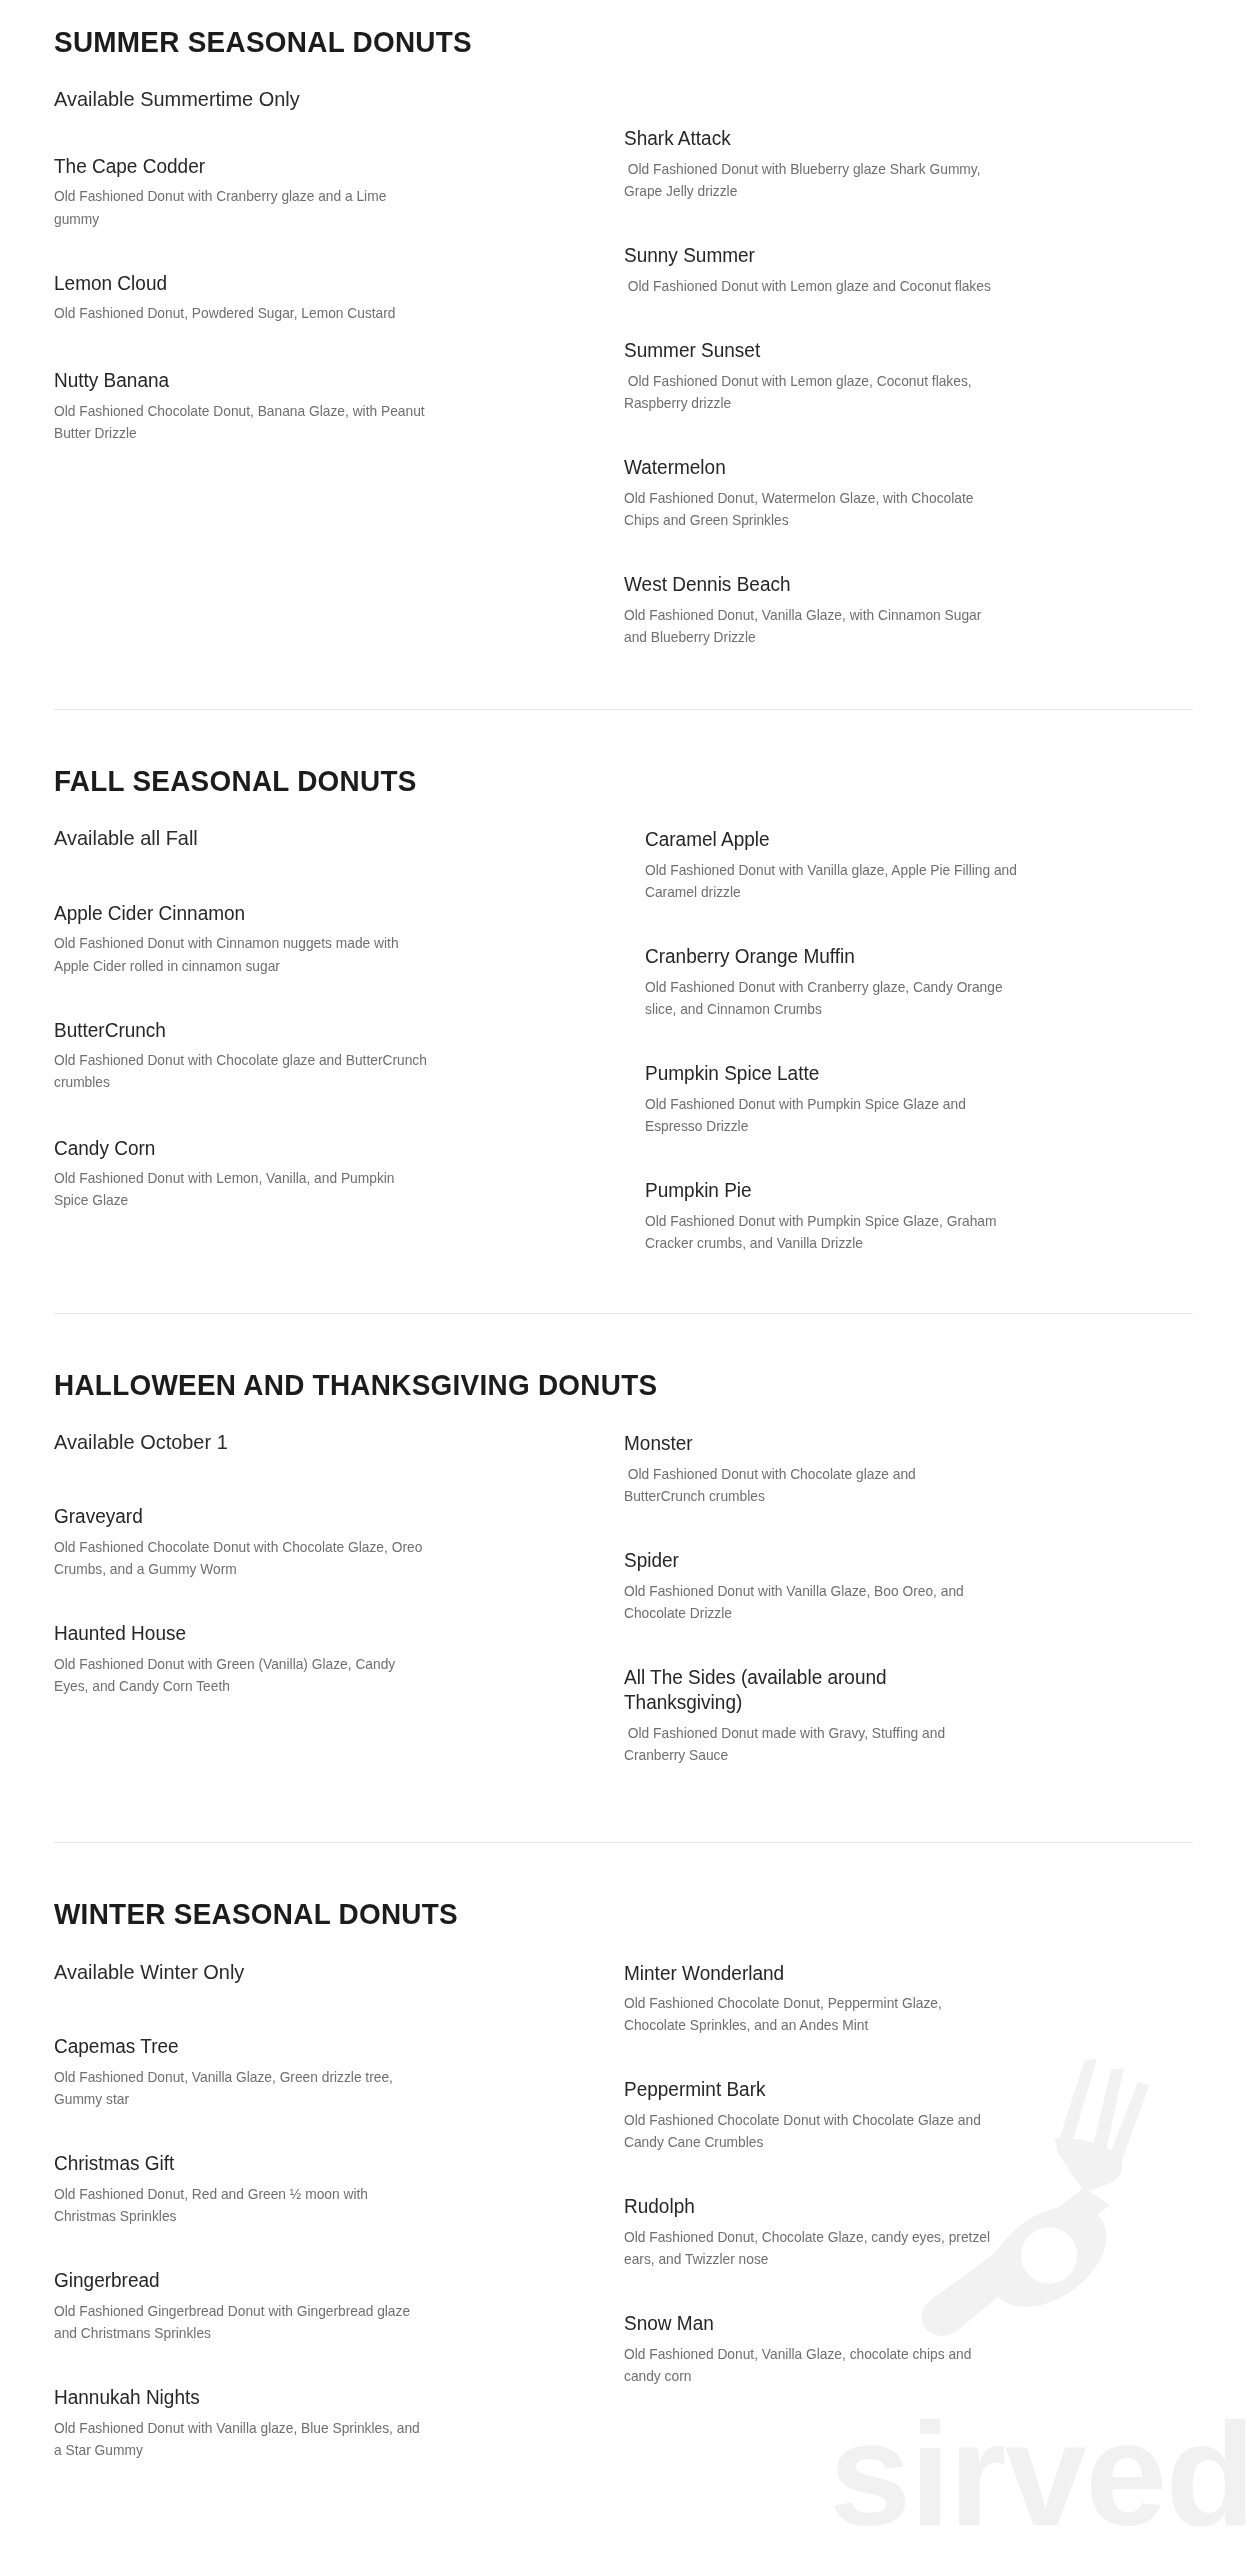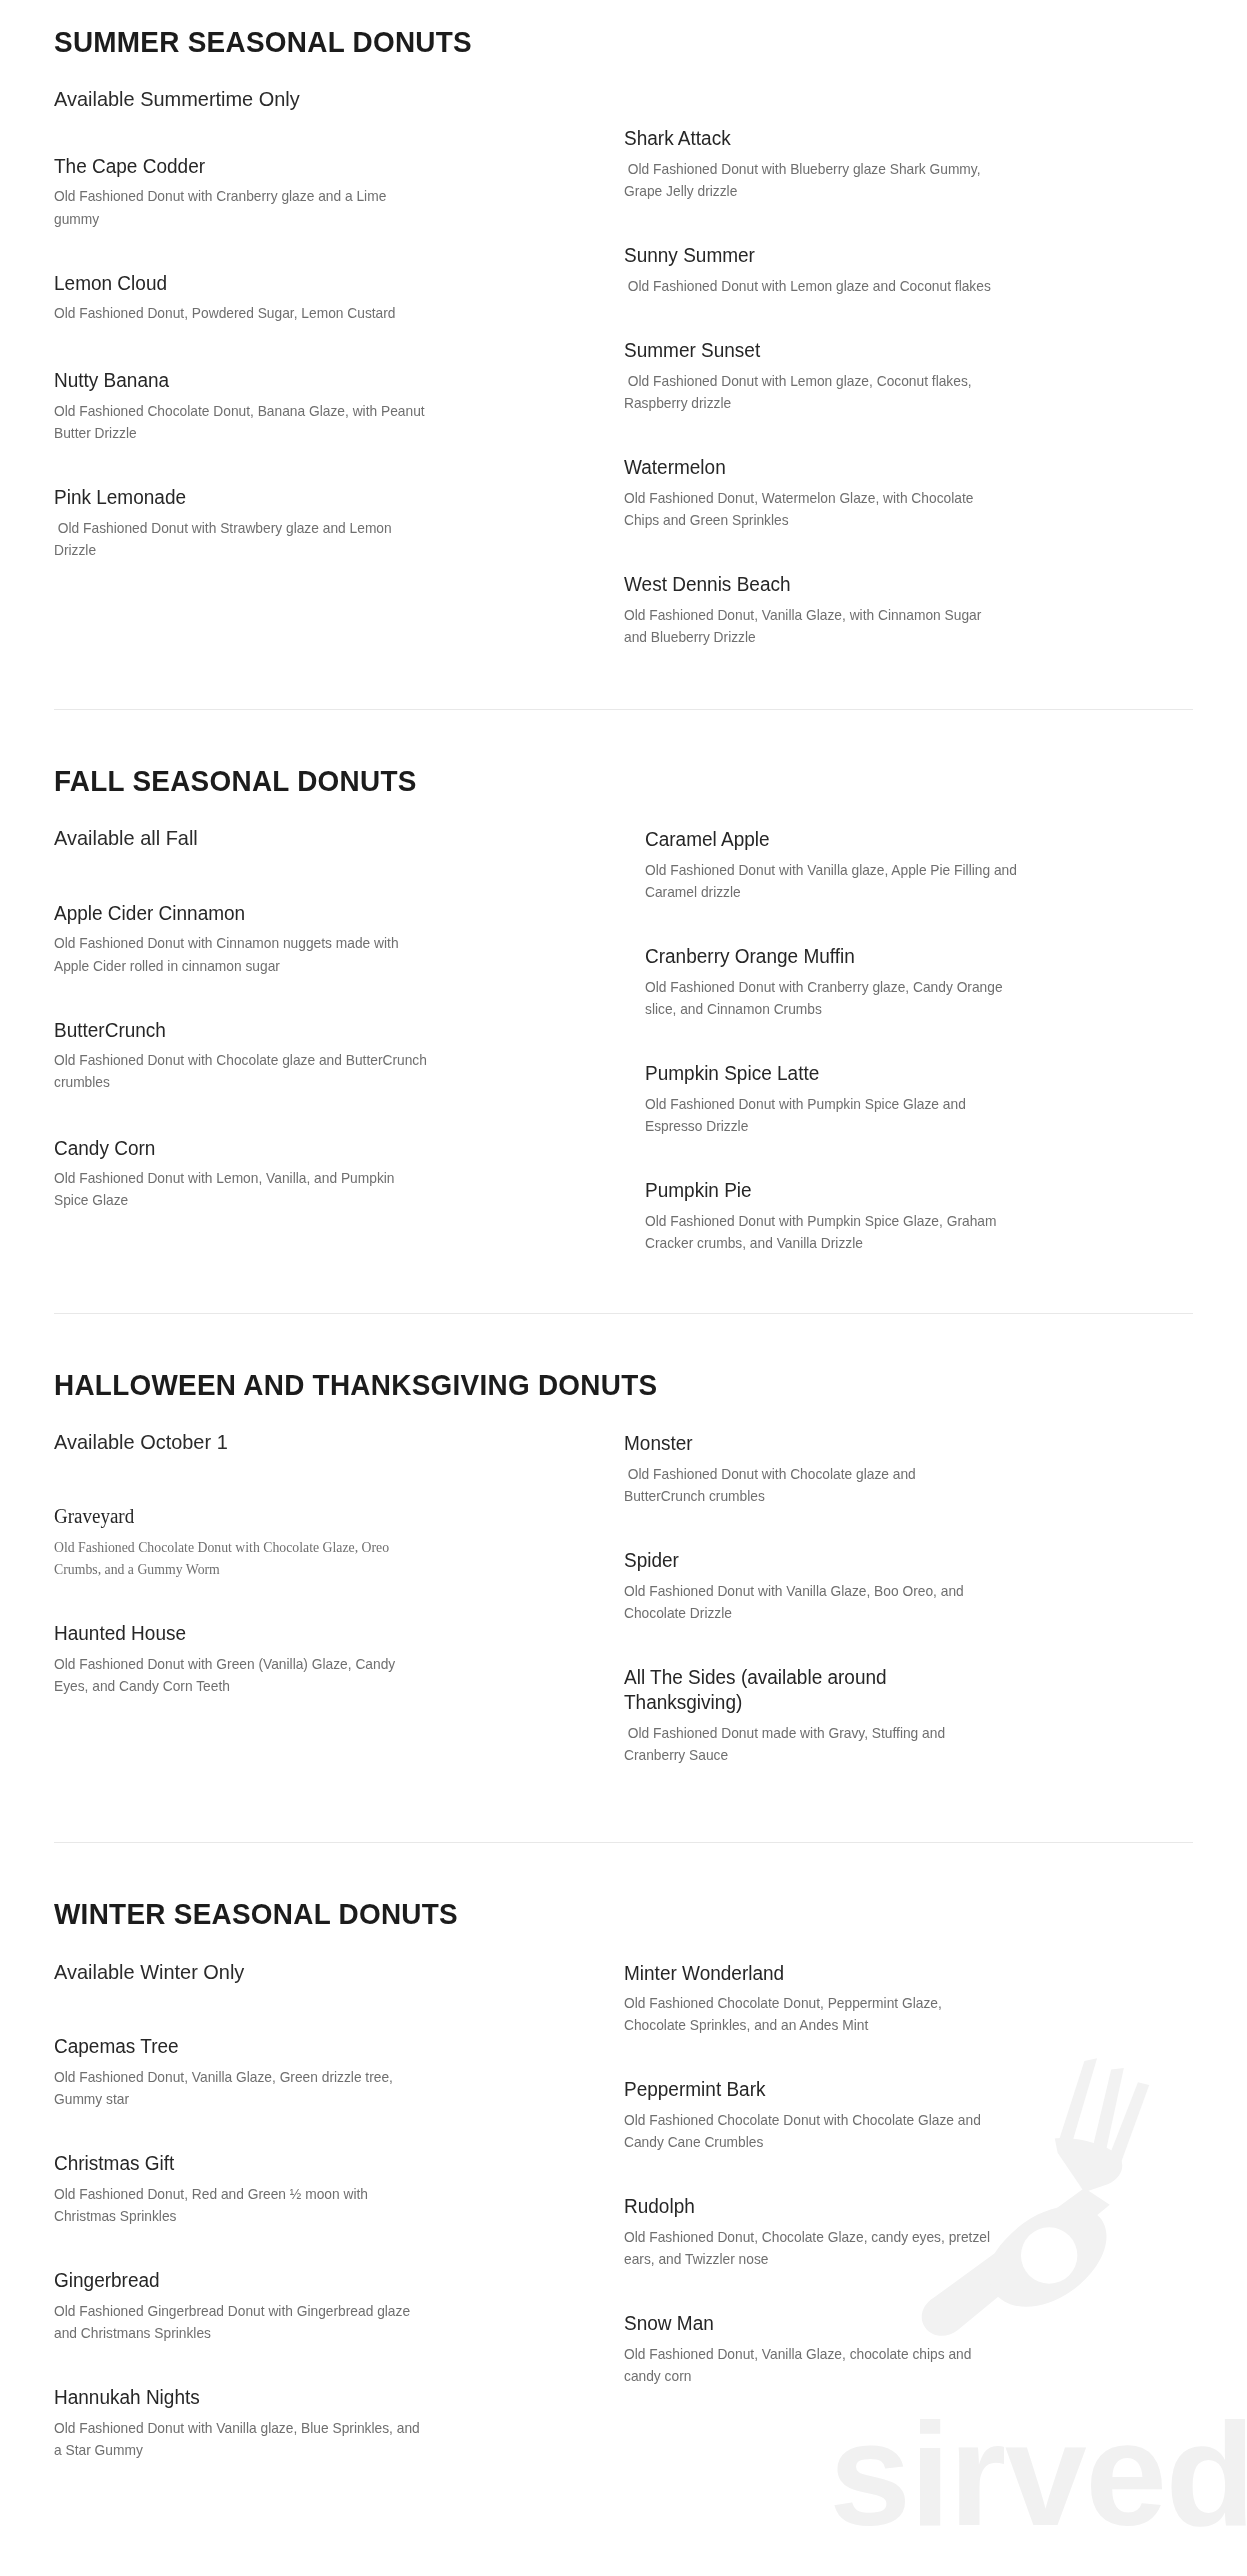--- a/index.html
+++ b/index.html
@@ -176,24 +176,20 @@
             <div class="item-desc">Old Fashioned Donut with Cranberry glaze and a Lime gummy</div>
           </div>
           <div class="item" style="margin-top:41px;">
             <div class="item-name">Lemon Cloud</div>
             <div class="item-desc">Old Fashioned Donut, Powdered Sugar, Lemon Custard</div>
           </div>
           <div class="item" style="margin-top:44px;">
             <div class="item-name">Nutty Banana</div>
             <div class="item-desc">Old Fashioned Chocolate Donut, Banana Glaze, with Peanut Butter Drizzle</div>
           </div>
-          <div class="item" style="margin-top:41px;">
-            <div class="item-name">Pink Lemonade</div>
-            <div class="item-desc"> Old Fashioned Donut with Strawbery glaze and Lemon Drizzle</div>
-          </div>
         </div>
 
         <div class="col col-right">
           <div class="item" style="margin-top:41px;">
             <div class="item-name">Shark Attack</div>
             <div class="item-desc"> Old Fashioned Donut with Blueberry glaze Shark Gummy, Grape Jelly drizzle</div>
           </div>
           <div class="item" style="margin-top:41px;">
             <div class="item-name">Sunny Summer</div>
             <div class="item-desc"> Old Fashioned Donut with Lemon glaze and Coconut flakes</div>
@@ -258,21 +254,21 @@
     </section>
 
     <hr class="section-divider" style="margin-top:59px;">
 
     <section class="section" style="padding-top:54px;">
       <h2 class="section-title">HALLOWEEN AND THANKSGIVING DONUTS</h2>
       <div class="cols" style="margin-top:27px;">
         <div class="col col-left">
           <p class="section-avail">Available October 1</p>
 
-          <div class="item" style="margin-top:49px;font-family:Liberation Serif, serif;">
+          <div class="item" style="margin-top:49px;">
             <div class="item-name">Graveyard</div>
             <div class="item-desc">Old Fashioned Chocolate Donut with Chocolate Glaze, Oreo Crumbs, and a Gummy Worm</div>
           </div>
           <div class="item" style="margin-top:41px;">
             <div class="item-name">Haunted House</div>
             <div class="item-desc">Old Fashioned Donut with Green (Vanilla) Glaze, Candy Eyes, and Candy Corn Teeth</div>
           </div>
         </div>
 
         <div class="col col-right">

